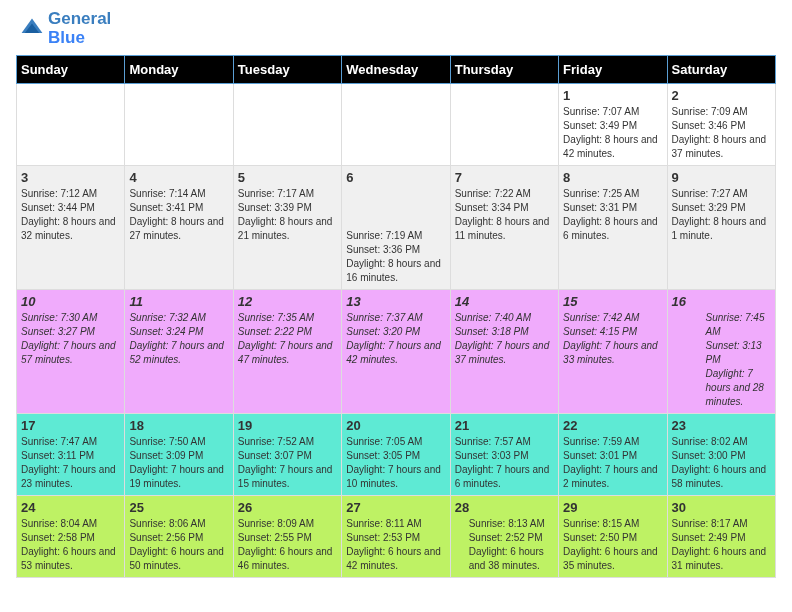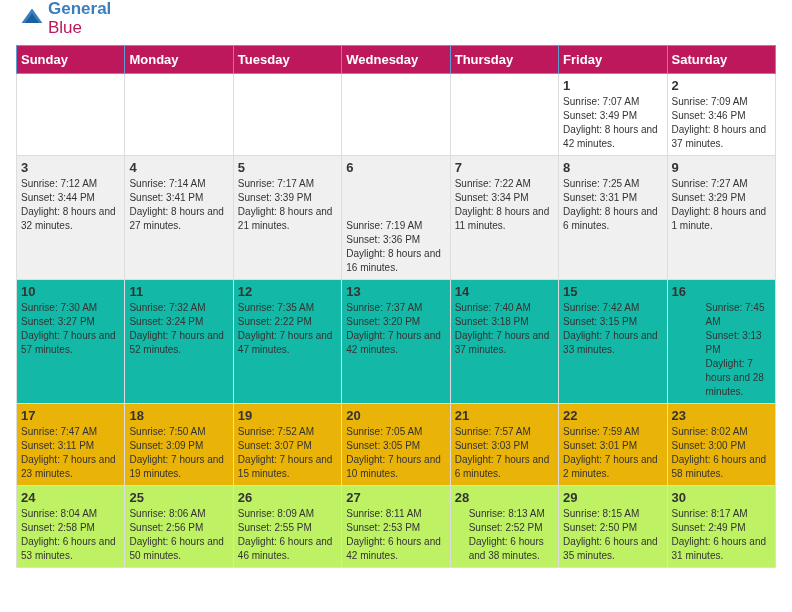--- a/index.html
+++ b/index.html
@@ -1,44 +1,44 @@
 <!DOCTYPE html>
 <html><head>
   <meta charset="utf-8">
   <style>
     * { margin: 0; padding: 0; box-sizing: border-box; }
     body { font-family: Arial, sans-serif; background: #fff; width: 792px; height: 612px; overflow: hidden; }
-    .header { padding: 0 20px 8px 20px; display: flex; align-items: flex-start; justify-content: space-between; }
+    .header { padding: 10px 20px 8px 20px; display: flex; align-items: flex-start; justify-content: space-between; }
     .logo { display: flex; align-items: center; gap: 4px; }
     .logo-icon { width: 24px; height: 24px; }
     .title-area { text-align: right; }
     .month-title { font-size: 32px; font-weight: 300; color: #1a1a1a; }
     .location { font-size: 16px; color: #444; }
     .calendar { width: 100%; border-collapse: collapse; margin: 0 8px; width: calc(100% - 16px); }
-    .calendar thead tr { background: #be185d; color: white; }
+    .calendar thead tr { background: #000000; color: white; }
     .calendar thead th { padding: 6px 4px; font-size: 13px; font-weight: 600; text-align: left; border: 1px solid #5a9ed4; }
     .calendar tbody tr { background: #fff; }
     .calendar tbody tr:nth-child(even) { background: #f5f5f5; }
     .calendar tbody td { vertical-align: top; padding: 4px 4px; border: 1px solid #ddd; font-size: 10.5px; color: #333; width: 14.28%; }
     .day-num { font-size: 13px; font-weight: 600; margin-bottom: 2px; }
     .day-info { font-size: 10px; line-height: 1.4; color: #333; }
     .wrapper { padding: 0 8px 8px 8px; }
   </style>
 </head>
 <body>
 
 <div class="header">
   <div class="logo">
     <svg class="logo-icon" viewBox="0 0 30 30" xmlns="http://www.w3.org/2000/svg">
       <polygon points="15,2 28,20 2,20" fill="#3a7ebf"></polygon>
       <polygon points="15,8 24,20 6,20" fill="#1a5fa0"></polygon>
     </svg>
     <div>
       <div style="font-size:17px;font-weight:bold;color:#3a7ebf;line-height:1.1">General</div>
-      <div style="font-size:17px;font-weight:normal;color:#be185d;line-height:1.1">Blue</div>
+      <div style="font-size:17px;font-weight:bold;color:#3b82f6;line-height:1.1">Blue</div>
     </div>
   </div>
   <div class="title-area">
     <div class="month-title"></div>
     <div class="location"></div>
   </div>
 </div>
 
 <div class="wrapper">
   <table class="calendar">
@@ -110,21 +110,21 @@
 Sunset: 3:31 PM
 Daylight: 8 hours and 6 minutes.</div>
           </td>
           <td>
             <div class="day-num">9</div>
             <div class="day-info" style="white-space: pre-line;">Sunrise: 7:27 AM
 Sunset: 3:29 PM
 Daylight: 8 hours and 1 minute.</div>
           </td>
         </tr>
-        <tr style="background: #14b8a6;">
+        <tr style="background: #f0abfc; font-style: italic;">
           <td>
             <div class="day-num">10</div>
             <div class="day-info" style="white-space: pre-line;">Sunrise: 7:30 AM
 Sunset: 3:27 PM
 Daylight: 7 hours and 57 minutes.</div>
           </td>
           <td>
             <div class="day-num">11</div>
             <div class="day-info" style="white-space: pre-line;">Sunrise: 7:32 AM
 Sunset: 3:24 PM
@@ -144,31 +144,31 @@
           </td>
           <td>
             <div class="day-num">14</div>
             <div class="day-info" style="white-space: pre-line;">Sunrise: 7:40 AM
 Sunset: 3:18 PM
 Daylight: 7 hours and 37 minutes.</div>
           </td>
           <td>
             <div class="day-num">15</div>
             <div class="day-info" style="white-space: pre-line;">Sunrise: 7:42 AM
-Sunset: 3:15 PM
+Sunset: 4:15 PM
 Daylight: 7 hours and 33 minutes.</div>
           </td>
           <td>
             <div class="day-num">16</div>
             <div class="day-info" style="white-space: pre-line; margin-left: 34px;">Sunrise: 7:45 AM
 Sunset: 3:13 PM
 Daylight: 7 hours and 28 minutes.</div>
           </td>
         </tr>
-        <tr style="background: #eab308;">
+        <tr style="background: #5eead4;">
           <td>
             <div class="day-num">17</div>
             <div class="day-info" style="white-space: pre-line;">Sunrise: 7:47 AM
 Sunset: 3:11 PM
 Daylight: 7 hours and 23 minutes.</div>
           </td>
           <td>
             <div class="day-num">18</div>
             <div class="day-info" style="white-space: pre-line;">Sunrise: 7:50 AM
 Sunset: 3:09 PM

